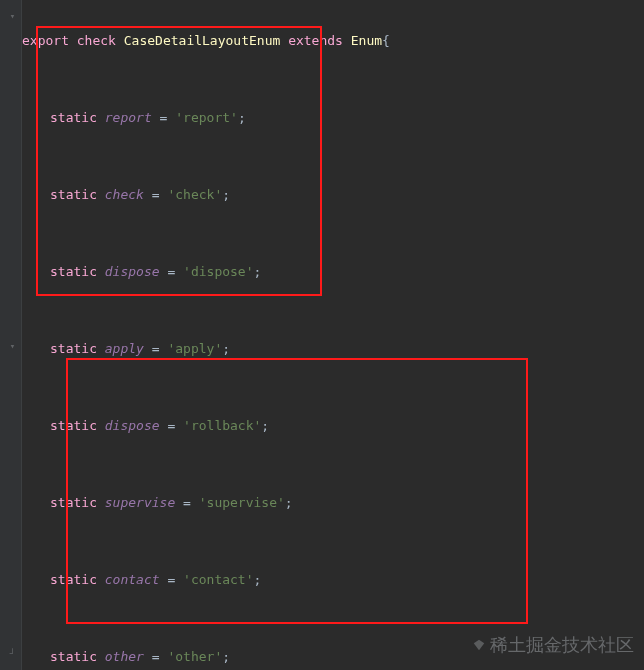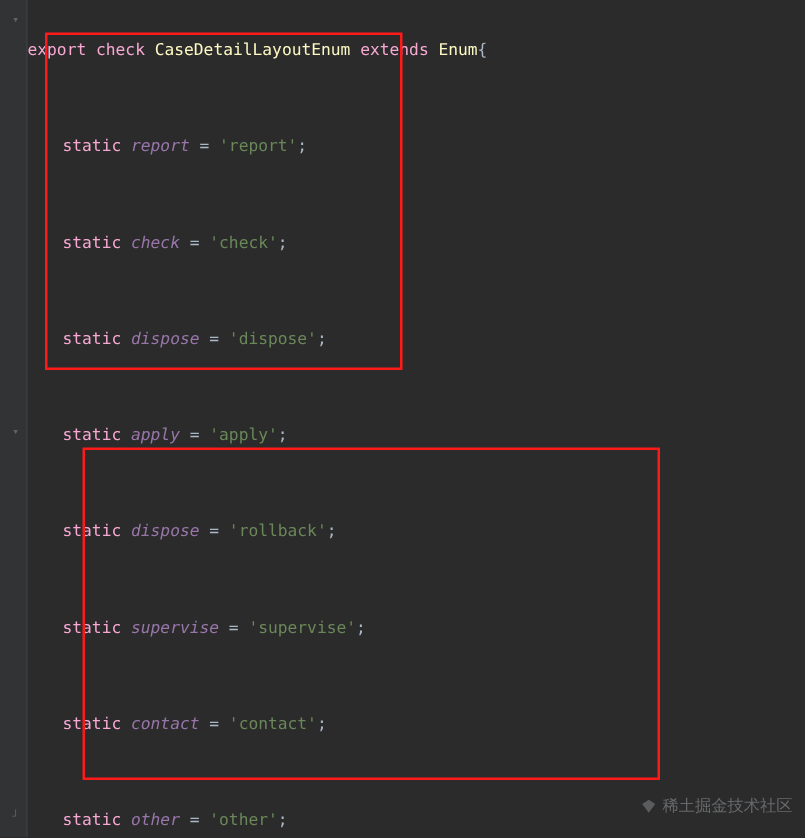--- a/index.html
+++ b/index.html
@@ -45,21 +45,21 @@
   .red-box {
     position: absolute;
     border: 2px solid #ff1a1a;
     pointer-events: none;
   }
   .watermark {
     position: absolute;
     right: 10px;
     bottom: 14px;
     color: #7a7d80;
-    font-size: 13px;
+    font-size: 18px;
     font-family: "PingFang SC","Microsoft YaHei",sans-serif;
     opacity: .75;
     display: flex;
     align-items: center;
     gap: 4px;
   }
   .watermark svg { opacity:.8; }
 </style>
 </head>
 <body>

